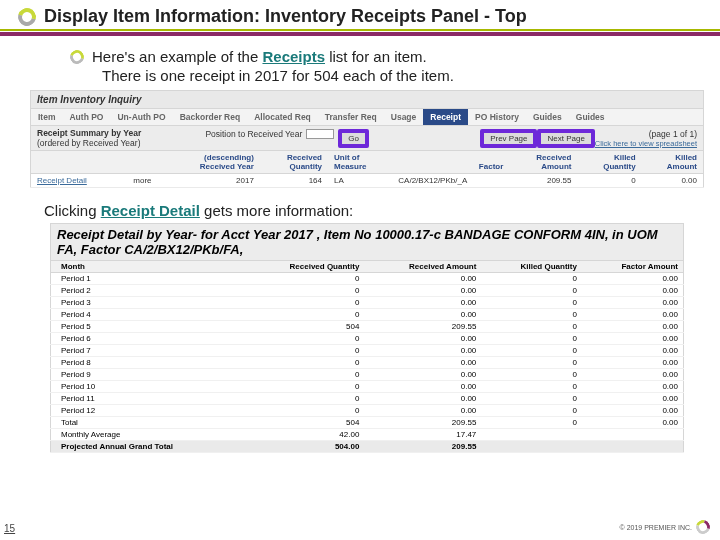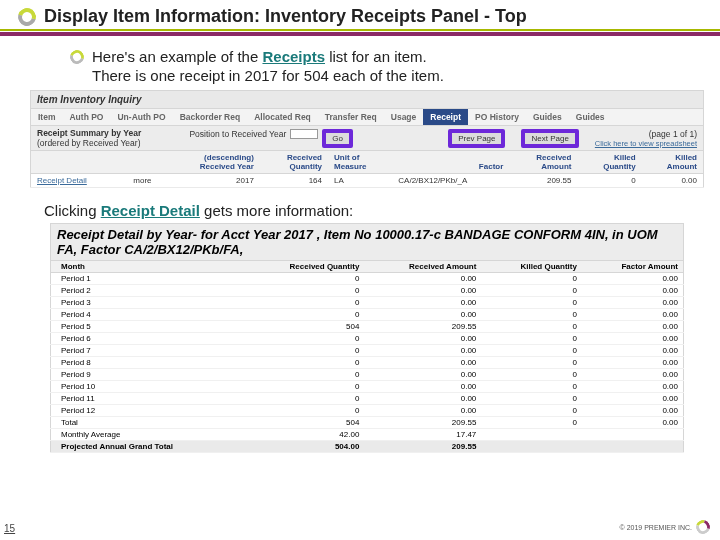--- a/index.html
+++ b/index.html
@@ -41,21 +41,21 @@
     border: 3px solid #bbb;
     border-top-color: #c8d93a;
     border-right-color: #c8d93a;
     transform: rotate(-30deg);
     margin-right: 8px;
     margin-top: 2px;
     flex-shrink: 0;
   }
   .intro-text { font-size: 15px; color: #222; }
   .intro-text .teal { color: #1a7a7a; font-weight: bold; text-decoration: underline; }
-  .intro-row2 { font-size: 15px; color: #222; margin-left: 22px; margin-top: 2px; margin-bottom: 6px; }
+  .intro-row2 { font-size: 15px; color: #222; margin-left: 32px; margin-top: 2px; margin-bottom: 6px; }
 
   .panel {
     margin: 2px 16px 0 30px;
     font-size: 8.5px;
     color: #333;
   }
   .inquiry-bar {
     background: #e9e9e9;
     font-weight: bold;
     font-style: italic;
@@ -81,21 +81,21 @@
     border-top: none;
     padding: 2px 6px;
   }
   .summary-left { font-weight: bold; }
   .bluelink { color: #3a6a9a; text-decoration: underline; }
   .summary-mid { display: flex; align-items: flex-start; gap: 4px; }
   .go-btn, .pg-btn {
     background: #dcdcdc; border: 4px solid #6d28d9; padding: 1px 6px;
     font-size: 8px; border-radius: 2px;
   }
-  .summary-right { display: flex; align-items: flex-start; gap: 16px; margin-left: 47px; }
+  .summary-right { display: flex; align-items: flex-start; gap: 0; margin-left: 47px; }
   .receipt-table {
     width: 100%;
     border-collapse: collapse;
     font-size: 8px;
     border: 1px solid #d6d6d6;
     border-top: none;
   }
   .receipt-table th {
     background: #f1f1f1;
     color: #2a4a88;

